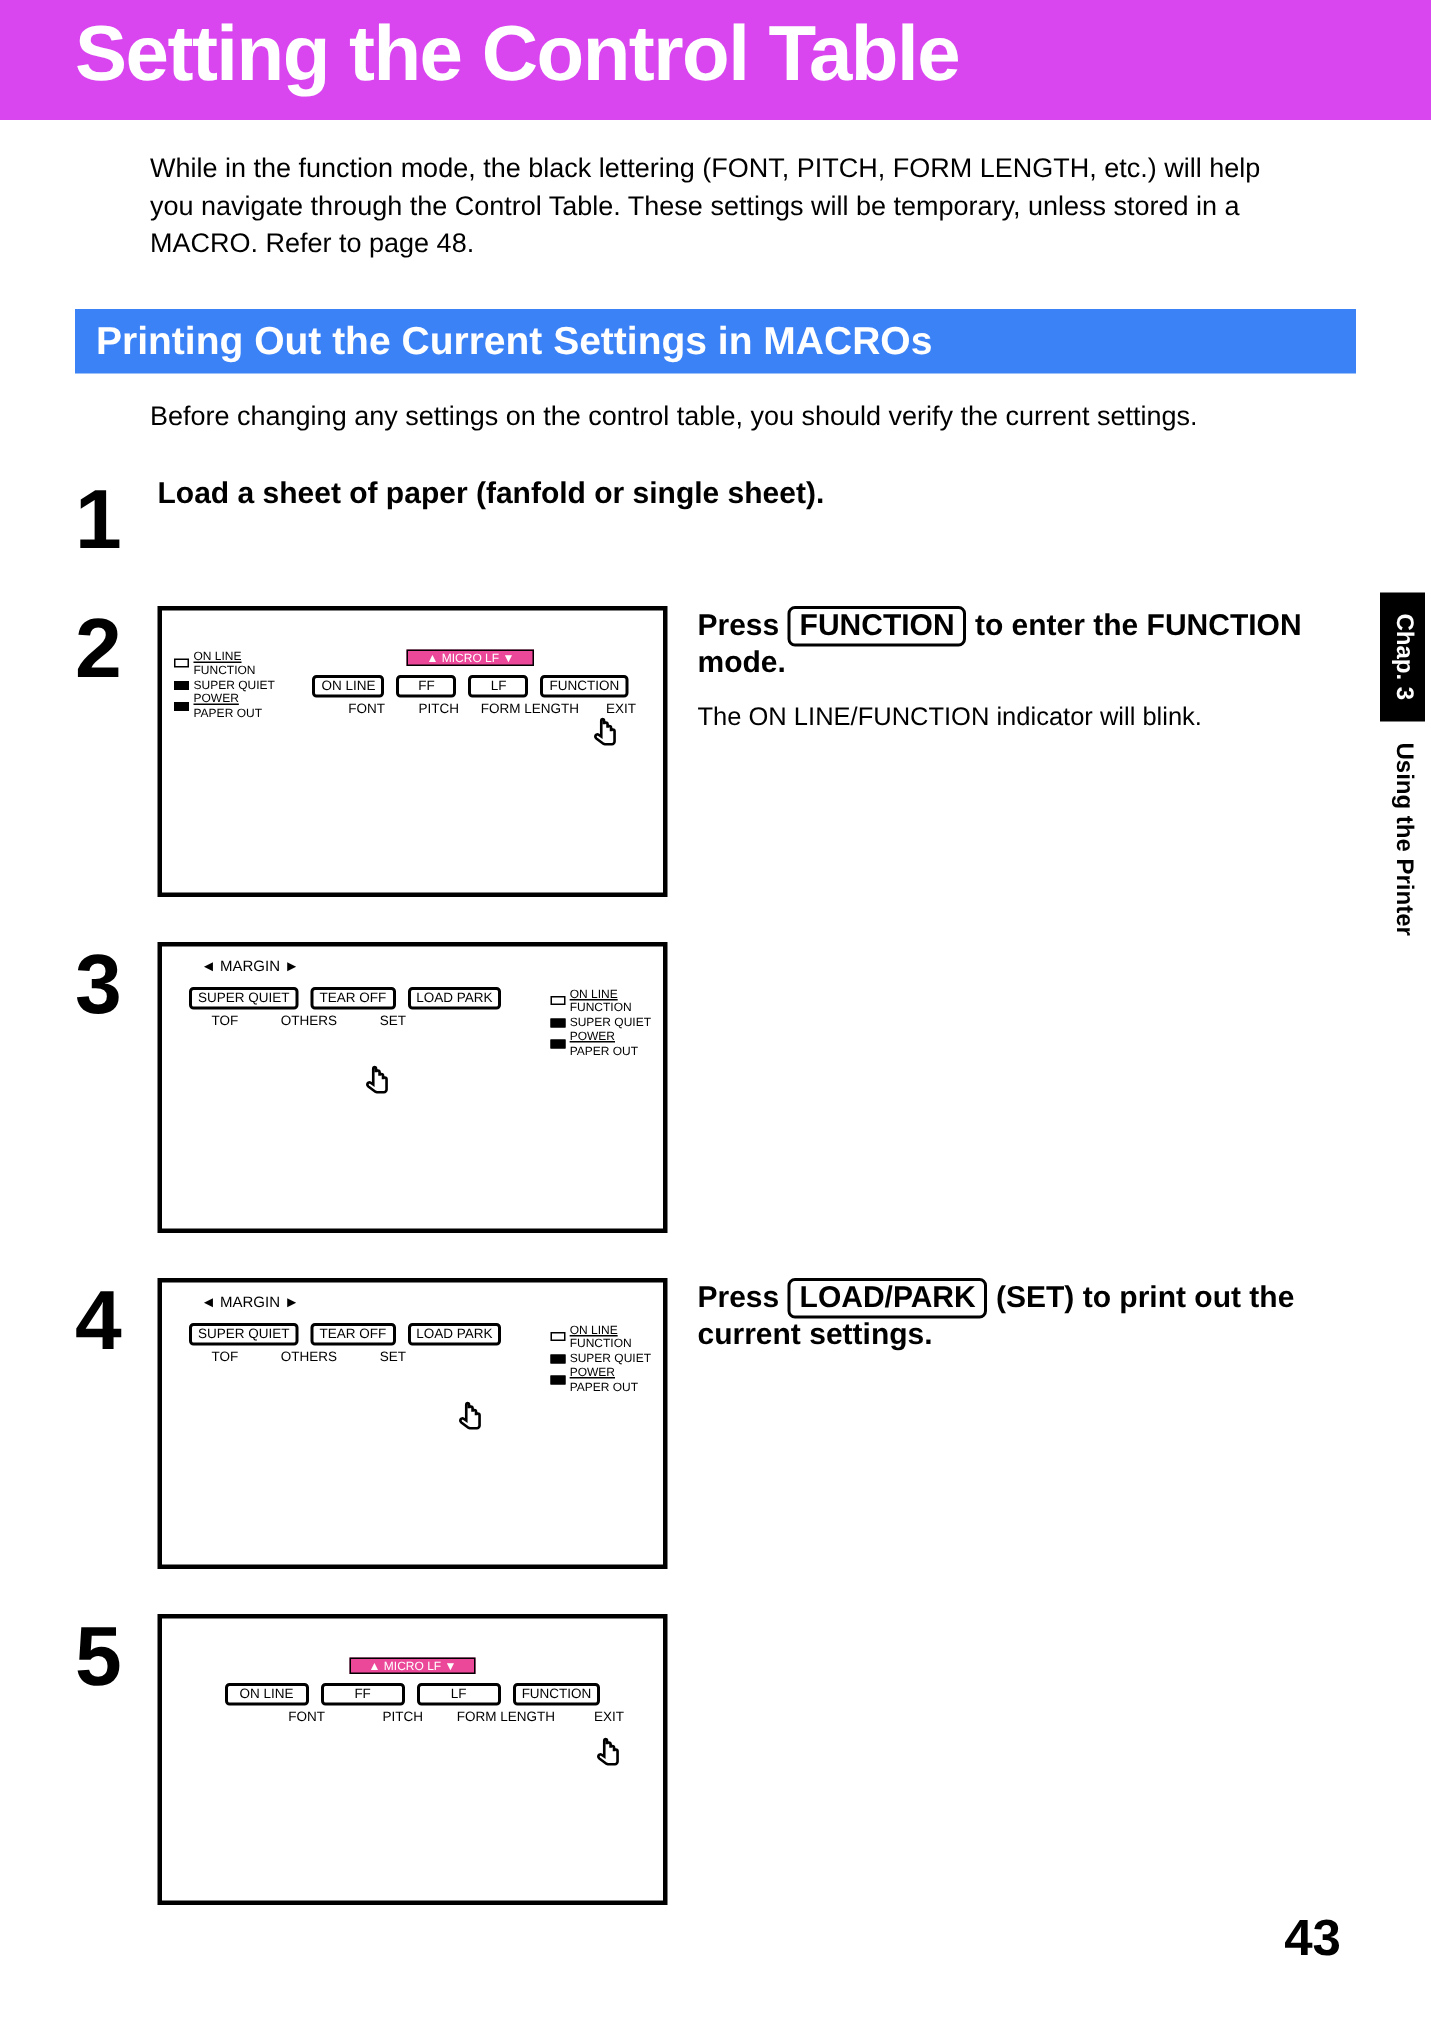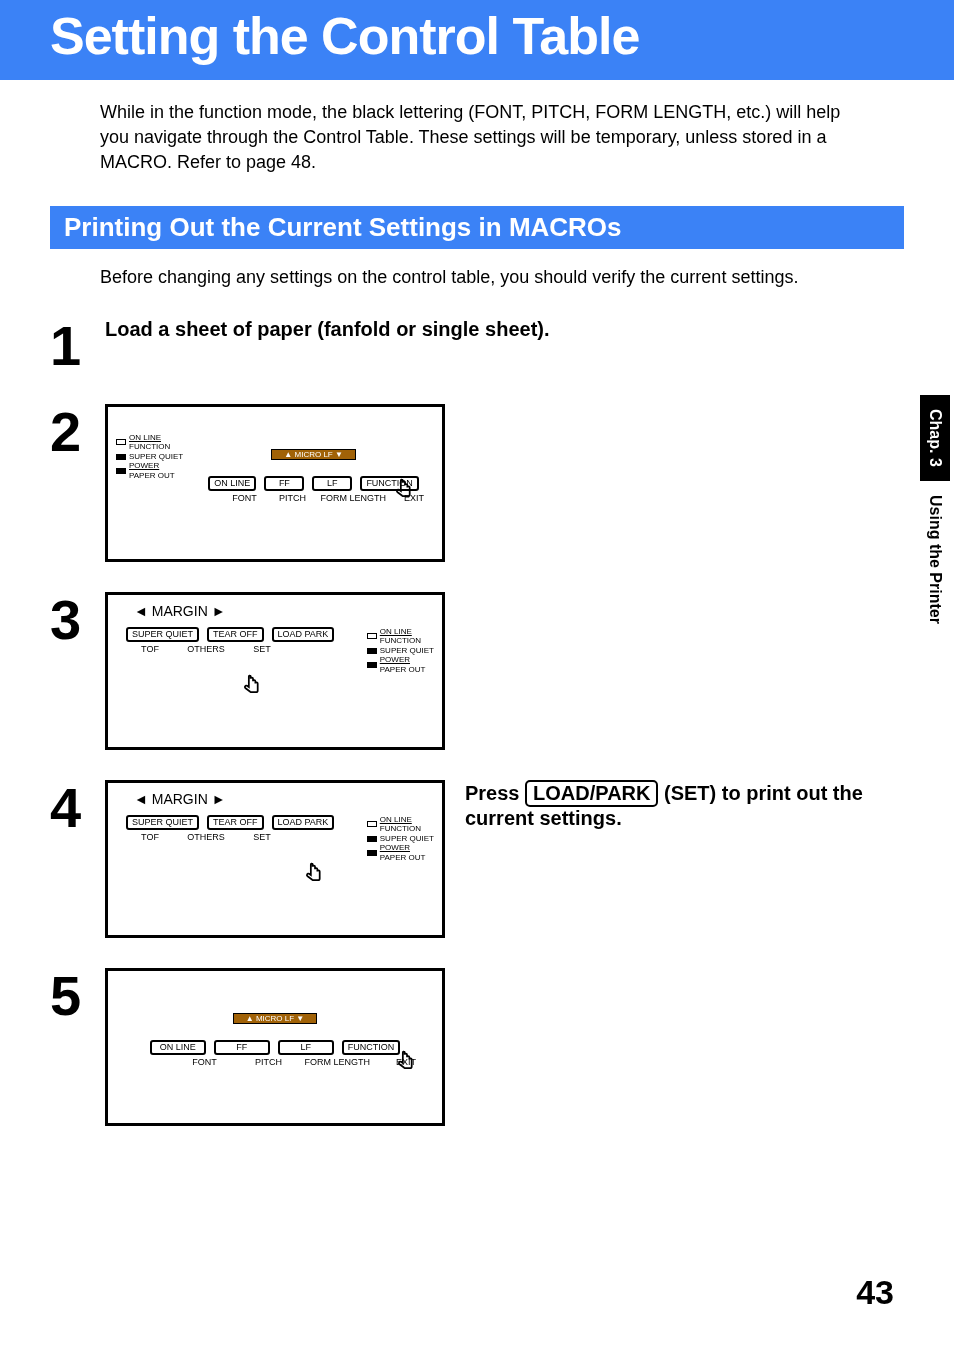--- a/index.html
+++ b/index.html
@@ -5,21 +5,21 @@
   * { box-sizing: border-box; margin: 0; padding: 0; }
   body {
     width: 954px;
     height: 1352px;
     background: #fff;
     font-family: Arial, Helvetica, sans-serif;
     color: #000;
     position: relative;
   }
   .black-band {
-    background: #3b82f6;
+    background: #d946ef;
     height: 80px;
     width: 100%;
     position: relative;
     padding-left: 50px;
   }
   .page-title {
     color: #fff;
     font-size: 52px;
     font-weight: bold;
     line-height: 72px;
@@ -60,21 +60,21 @@
     flex-shrink: 0;
   }
   .step-body {
     flex: 1;
     display: flex;
     gap: 20px;
     align-items: flex-start;
   }
   .step-fig {
     width: 340px;
-    height: 158px;
+    height: 194px;
     border: 3px solid #000;
     flex-shrink: 0;
     position: relative;
     padding: 8px;
     overflow: hidden;
     font-size: 10px;
   }
   .step-text {
     flex: 1;
     font-size: 20px;
@@ -111,28 +111,28 @@
     bottom: 40px;
     font-size: 34px;
     font-weight: bold;
     margin-top: 28px;
   }
   
   .panel-row { display:flex; gap:8px; align-items:center; justify-content:center; margin-top:6px;}
   .btn { border:2px solid #000; border-radius:3px; padding:1px 4px; font-size:9px; text-align:center; line-height:1.1; min-width:40px;}
   .lbls { display:flex; gap:8px; justify-content:flex-end; font-size:9px; margin-top:2px;}
   .lbls span { min-width:40px; text-align:center; }
-  .micro { border:1px solid #000; font-size:8px; padding:0 12px; margin:16px auto; width:fit-content; background:#a16207; color:#fff;}
+  .micro { border:1px solid #000; font-size:8px; padding:0 12px; margin:0 auto; width:fit-content; background:#ec4899; color:#fff;}
   .indicators { font-size:8px; line-height:1.2; }
   .ind-row { display:flex; align-items:center; gap:3px; }
   .ind-box { width:10px; height:6px; border:1px solid #000; display:inline-block;}
   .ind-box.solid { background:#000; }
   .hand { position:absolute; width:28px; height:28px; }
   .hand svg { width:100%; height:100%; }
-  .margin-hdr { font-size:14px; text-align:left; padding-left:18px; margin-bottom:2px;}
+  .margin-hdr { font-size:10px; text-align:left; padding-left:18px; margin-bottom:2px;}
   .margin-hdr::before { content:"◄ "; }
   .margin-hdr::after { content:" ►"; }
 </style>
 </head>
 <body>
 
 <div class="black-band">
   <div class="page-title">Setting the Control Table</div>
 </div>
 
@@ -187,20 +187,26 @@
               <span>FORM LENGTH</span>
               <span>EXIT</span>
             </div>
           </div>
         </div>
         <div class="hand" style="right:26px; top:70px;">
           <svg viewBox="0 0 24 24">
               <path d="M12 2c-.6 0-1 .4-1 1v9l-1.5-1c-.6-.4-1.4-.2-1.7.4-.3.6-.1 1.3.4 1.7l4 3c.3.2.6.3.9.3h4c.8 0 1.5-.7 1.5-1.5V9c0-.6-.4-1-1-1s-1 .4-1 1V7c0-.6-.4-1-1-1s-1 .4-1 1V5c0-.6-.4-1-1-1s-1 .4-1 1V3c0-.6-.4-1-1-1z" fill="none" stroke="#000" stroke-width="1.5"></path>
             </svg>
         </div>
+      </div>
+      <div class="step-text">
+        <b>
+          <span>Press </span><span class="keycap">FUNCTION</span><span> to enter the FUNCTION mode.</span>
+        </b>
+        <span class="sub">The ON LINE/FUNCTION indicator will blink.</span>
       </div>
     </div>
   </div>
 
   <div class="step">
     <div class="step-num">3</div>
     <div class="step-body">
       <div class="step-fig">
         <div class="margin-hdr">MARGIN</div>
         <div style="display:flex; gap:14px;">

